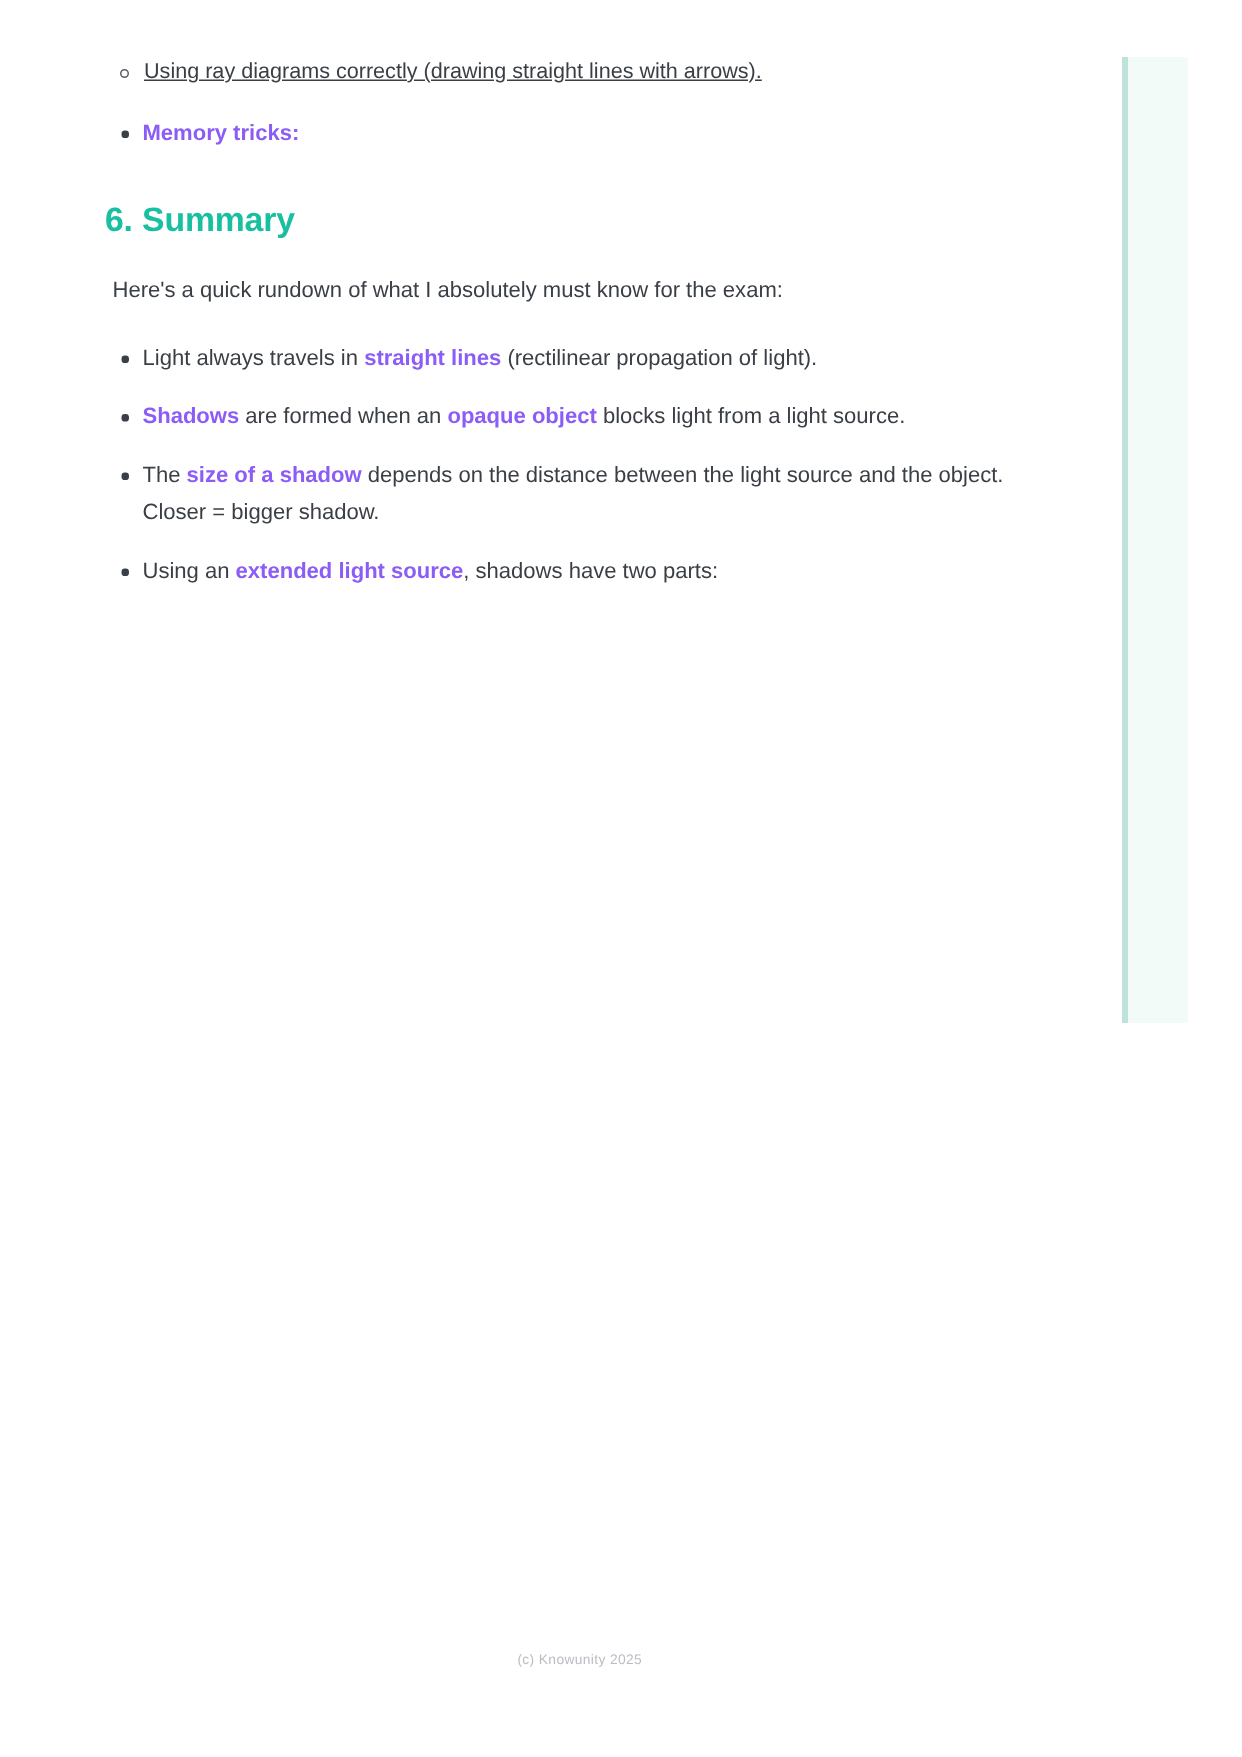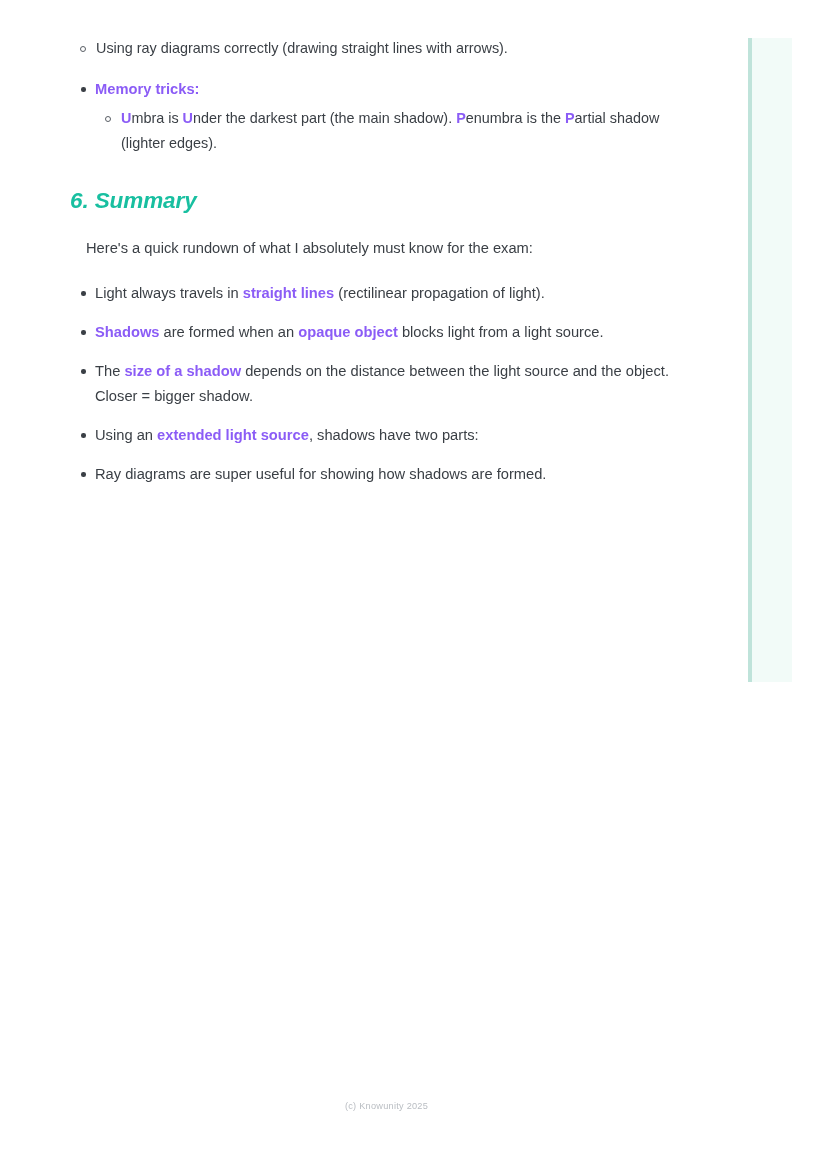--- a/index.html
+++ b/index.html
@@ -57,20 +57,21 @@
     color: #3a3f45;
   }
   li.l1 {
     padding-left: 25px;
     margin-bottom: 14px;
   }
   li.l2 {
     padding-left: 26px;
     margin-bottom: 14px;
     font-size: 14.4px;
+    text-decoration: underline;
   }
 
   
   li.l1::before {
     content: "";
     position: absolute;
     left: 11px;
     top: 10px;
     width: 4.5px;
     height: 4.5px;
@@ -99,26 +100,26 @@
     font-weight: 700;
     color: #18bfa0;
     margin: 0;
     padding: 0;
     letter-spacing: -0.1px;
   }
 
   p.intro {
     font-size: 14.7px;
     line-height: 25px;
-    margin: 16px;
+    margin: 5px;
     color: #3a3f45;
   }
 
   .spacer-top-list { margin-bottom: 0; }
-  #heading-block { margin-top: 32px; font-style: italic; }
+  #heading-block { margin-top: 32px; }
   #intro-block { margin-top: 22px; }
   #summary-list { margin-top: 20px; }
 
   
   #footer-copyright {
     position: absolute;
     left: 0;
     top: 1101px;
     width: 773px;
     text-align: center;
@@ -139,23 +140,20 @@
   <ul class="lvl2 spacer-top-list">
     <li class="l2">
       <span>Using ray diagrams correctly (drawing straight lines with arrows).</span>
     </li>
   </ul>
 
   <ul class="lvl1" style="margin-top:16px;">
     <li class="l1">
       <b>Memory tricks:</b>
       <ul class="lvl2">
-        <li class="l2">
-          <b>U</b><span>mbra is </span><b>U</b><span>nder the darkest part (the main shadow). </span><b>P</b><span>enumbra is the </span><b>P</b><span>artial shadow (lighter edges).</span>
-        </li>
       </ul>
     </li>
   </ul>
 
   <div id="heading-block">
     <h2 class="section-heading">6. Summary</h2>
   </div>
 
   <div id="intro-block">
     <p class="intro">Here's a quick rundown of what I absolutely must know for the exam:</p>
@@ -175,20 +173,17 @@
     <li class="l1">
       <span>The </span><b>size of a shadow</b><span> depends on the distance between the light source and the object. Closer = bigger shadow.</span>
     </li>
 
     <li class="l1">
       <span>Using an </span><b>extended light source</b><span>, shadows have two parts:</span>
       <ul class="lvl2">
       </ul>
     </li>
 
-    <li class="l1" style="margin-top:6px;">
-      <span>Ray diagrams are super useful for showing how shadows are formed.</span>
-    </li>
 
   </ul>
 </div>
 
 <div id="footer-copyright">(c) Knowunity 2025</div>
 
 </body></html>

